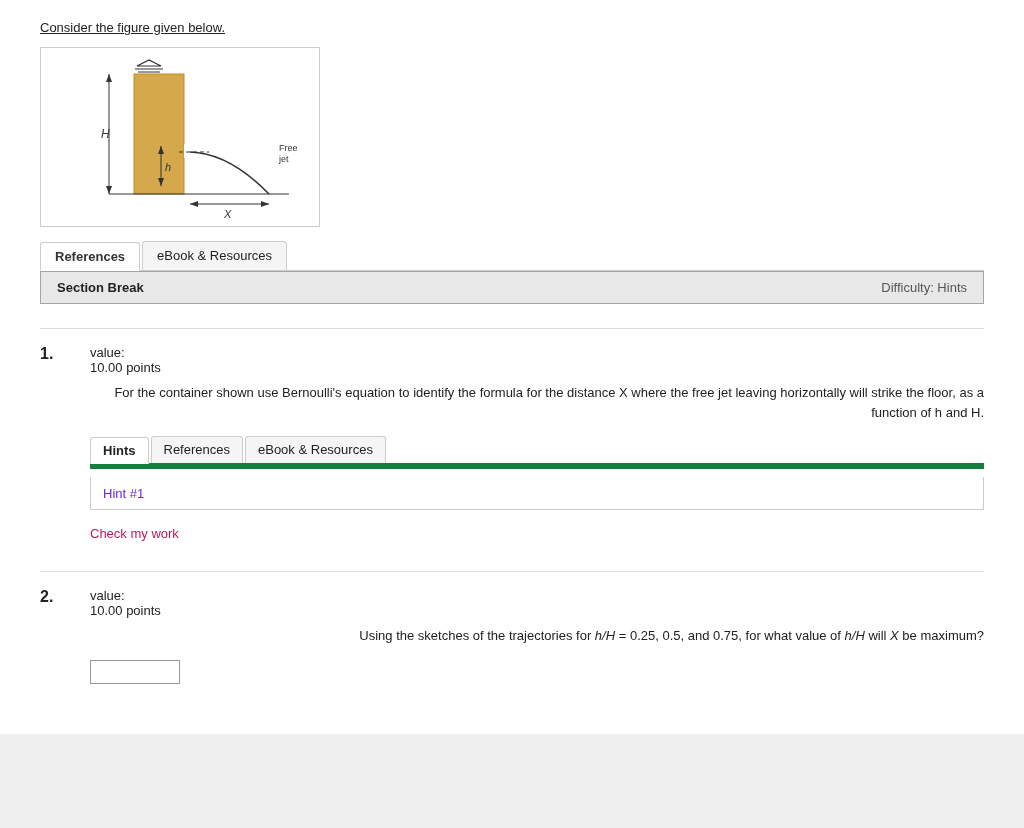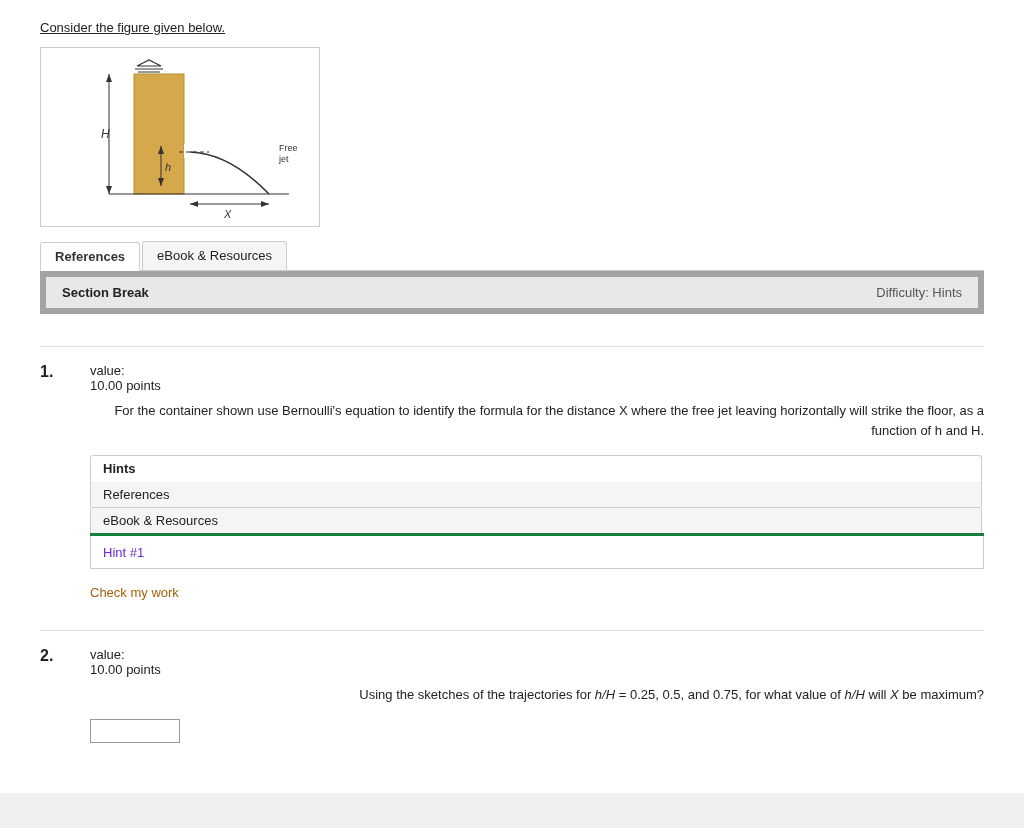--- a/index.html
+++ b/index.html
@@ -53,27 +53,27 @@
     .tab.active {
       background: #fff;
       border-bottom: 1px solid #fff;
       font-weight: bold;
       color: #333;
       position: relative;
       bottom: -1px;
     }
     .section-break-bar {
       background: #e8e8e8;
-      border: 6px solid #a3a3a3;
+      border: 1px solid #a3a3a3;
       padding: 8px 16px;
       display: flex;
       align-items: center;
       justify-content: space-between;
       margin-top: 0;
-      margin-bottom: 32px;
+      margin-bottom: 24px;
     }
     .section-break-label {
       font-weight: bold;
       font-size: 13px;
     }
     .difficulty-label {
       font-size: 13px;
       color: #555;
     }
     .problem-block {
@@ -114,23 +114,22 @@
       font-size: 13px;
       display: flex;
       align-items: center;
       gap: 8px;
     }
     .options-list li input[type="radio"] {
       margin: 0;
     }
     .problem-tabs-row {
       display: flex;
-      border-bottom: 3px solid #15803d;
-      margin-bottom: 0;
-      flex-direction: column;
+      border-bottom: 6px solid #15803d;
+      margin-bottom: 8px;
     }
     .problem-tab {
       padding: 5px 12px;
       font-size: 13px;
       cursor: pointer;
       border: 1px solid #ccc;
       border-bottom: none;
       background: #f5f5f5;
       margin-right: 2px;
       border-radius: 3px 3px 0 0;
@@ -148,21 +147,21 @@
       padding: 8px 12px;
       background: #fff;
       margin-bottom: 12px;
     }
     .hint-link {
       color: #6d28d9;
       text-decoration: none;
       font-size: 13px;
     }
     .check-link {
-      color: #a16207;
+      color: #be185d;
       text-decoration: none;
       font-size: 13px;
       display: inline-block;
       margin-top: 4px;
     }
     .answer-input {
       border: 1px solid #999;
       width: 90px;
       height: 24px;
       font-size: 13px;

